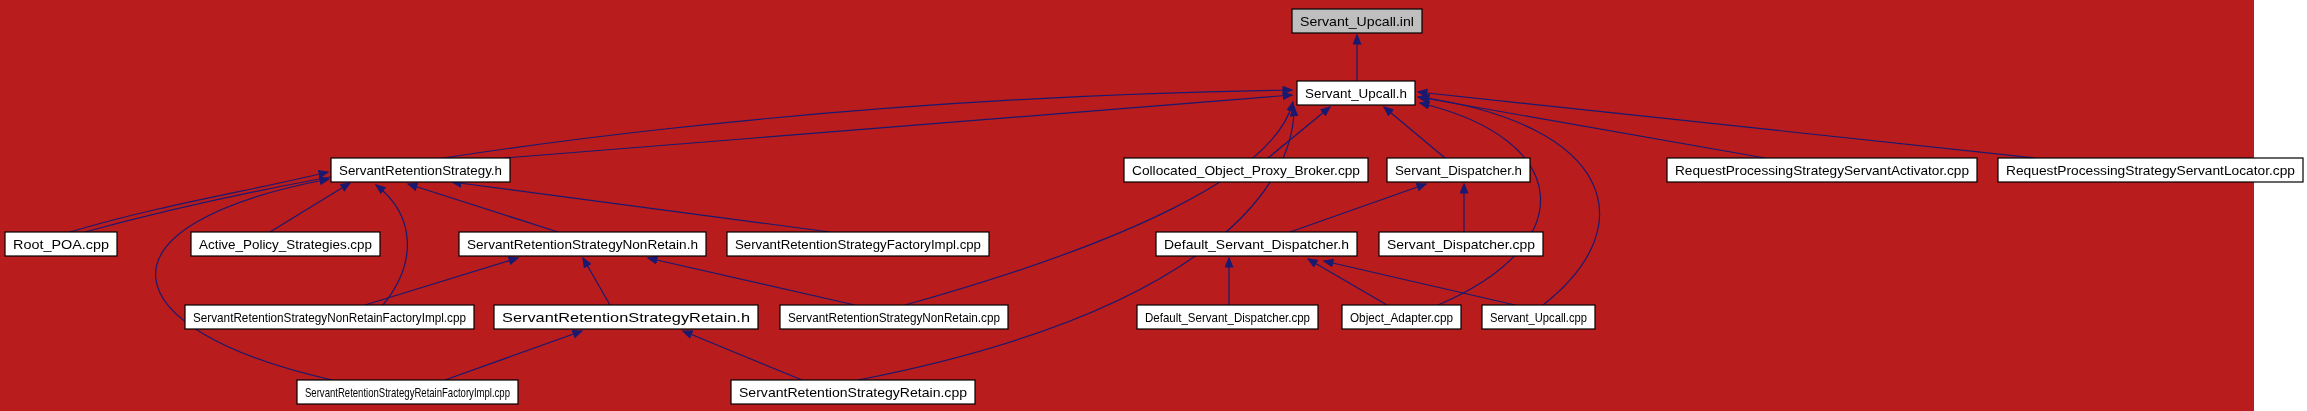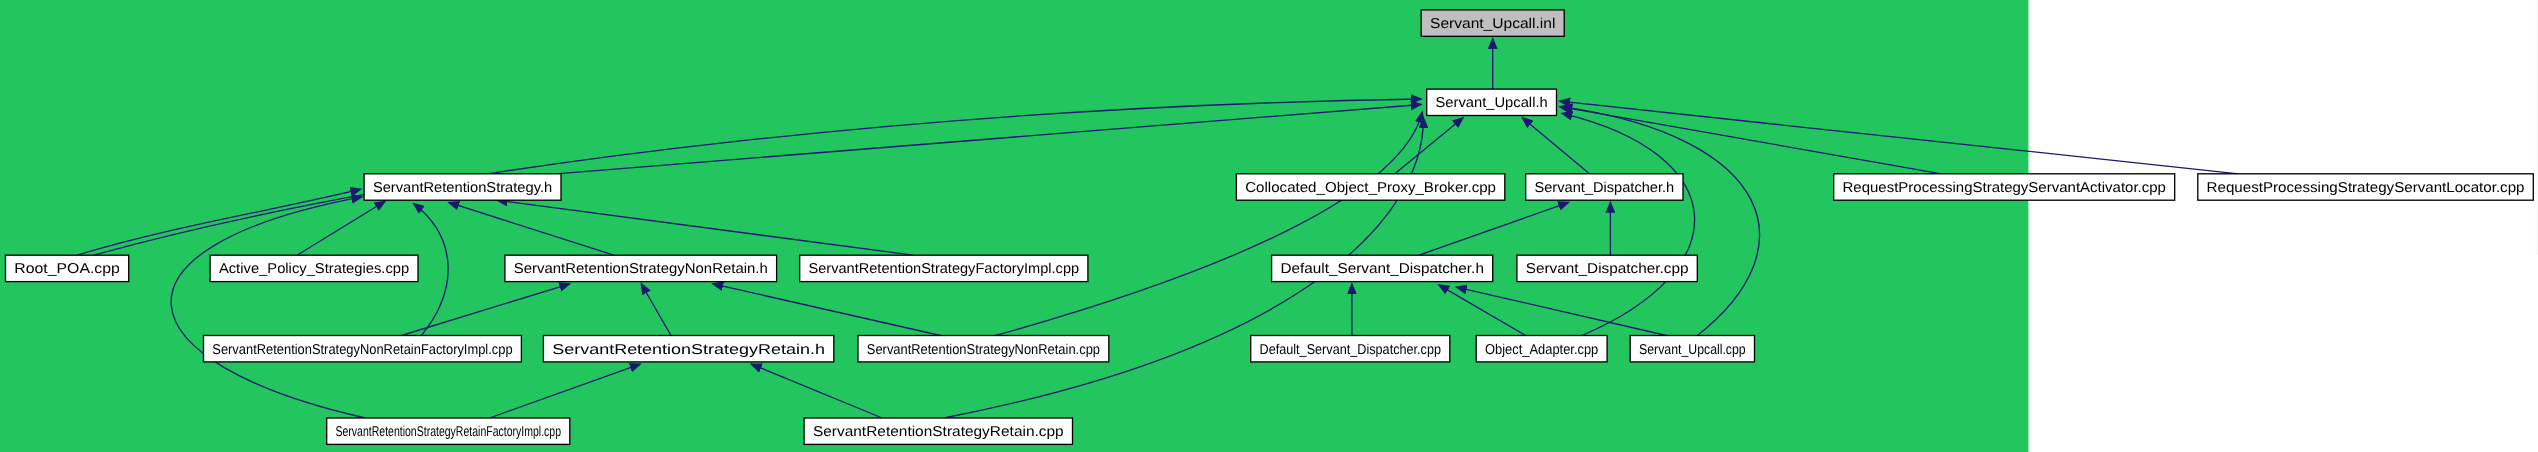--- a/index.html
+++ b/index.html
@@ -2,24 +2,24 @@
 <html><head>
 <meta charset="utf-8">
 <style>
   html, body {
     margin: 0;
     padding: 0;
     background: #ffffff;
     font-family: "Liberation Sans", sans-serif;
   }
   .graph-wrap {
-    width: 1844px;
+    width: 2254px;
     height: 411px;
     position: relative;
-    background: #22c55e;
+    background: #b91c1c;
   }
   svg { display: block; }
   .node-rect {
     stroke-width: 1.2px;
   }
   .node-label {
     font-family: "Liberation Sans", "DejaVu Sans", sans-serif;
     font-size: 13px;
     fill: #000000;
   }

